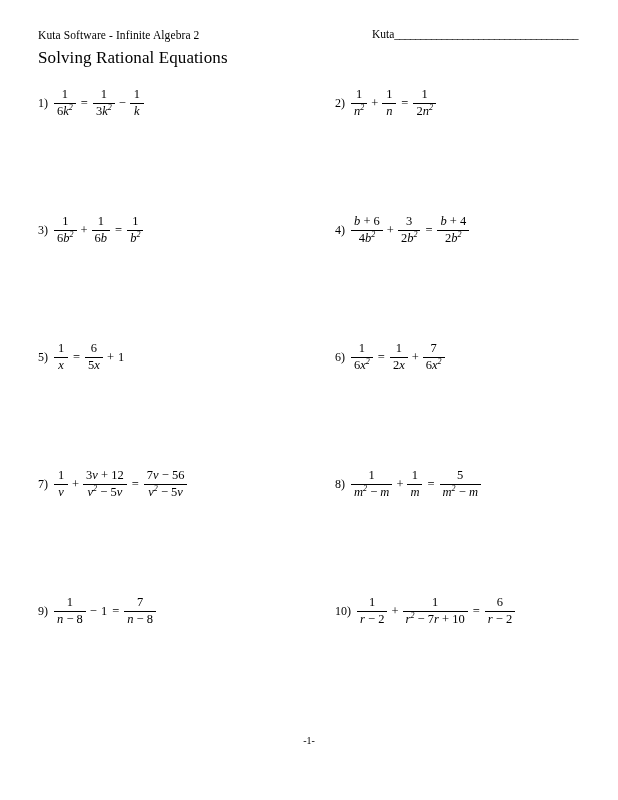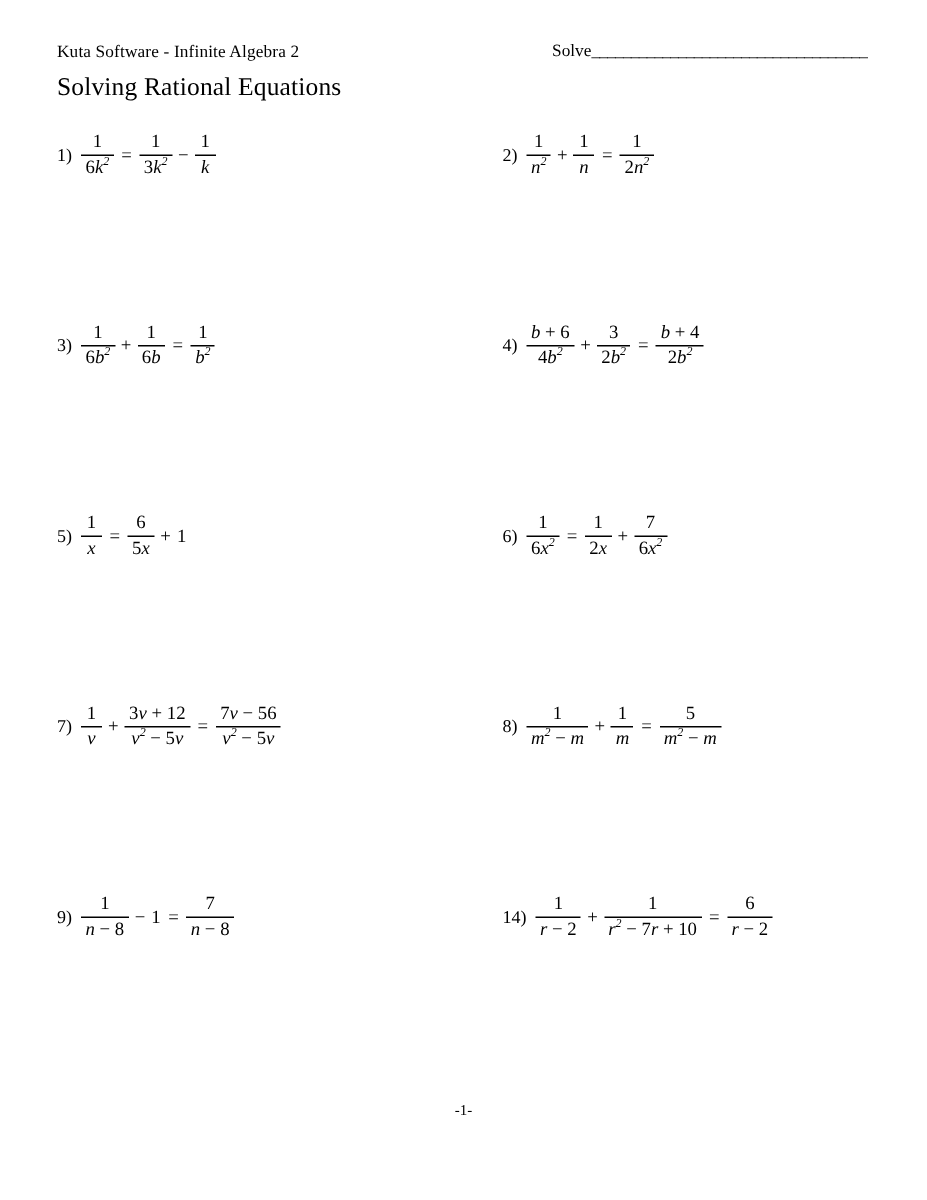--- a/index.html
+++ b/index.html
@@ -143,21 +143,21 @@
   }
 </style>
 </head>
 <body>
 
 <div class="page">
 
   <div class="hdr-row">
     <div class="brand">Kuta Software - Infinite Algebra 2</div>
     <div class="namefield">
-      <span>Solve</span><span class="rule">___________________________________</span>
+      <span>Kuta</span><span class="rule">___________________________________</span>
     </div>
   </div>
 
   <div class="title-row">
     <div class="title">Solving Rational Equations</div>
   </div>
 
 
   <div class="grid" id="problem-grid">
       <div class="prow">
@@ -353,21 +353,21 @@
             <span class="sym"><span class="sym">1</span></span>
             <span class="eq"><span class="sym">=</span></span>
             <span class="frac">
               <span class="nm"><span class="sym">7</span></span>
               <span class="bar"></span>
               <span class="dn">n<span class="sym"> </span><span class="sym">−</span><span class="sym"> </span><span class="sym">8</span></span>
             </span>
           </div>
         </div>
         <div class="cell right">
-          <div class="num">14)</div>
+          <div class="num">10)</div>
           <div class="expr">
             <span class="frac">
               <span class="nm"><span class="sym">1</span></span>
               <span class="bar"></span>
               <span class="dn">r<span class="sym"> </span><span class="sym">−</span><span class="sym"> </span><span class="sym">2</span></span>
             </span>
             <span class="op"><span class="sym">+</span></span>
             <span class="frac">
               <span class="nm"><span class="sym">1</span></span>
               <span class="bar"></span>

